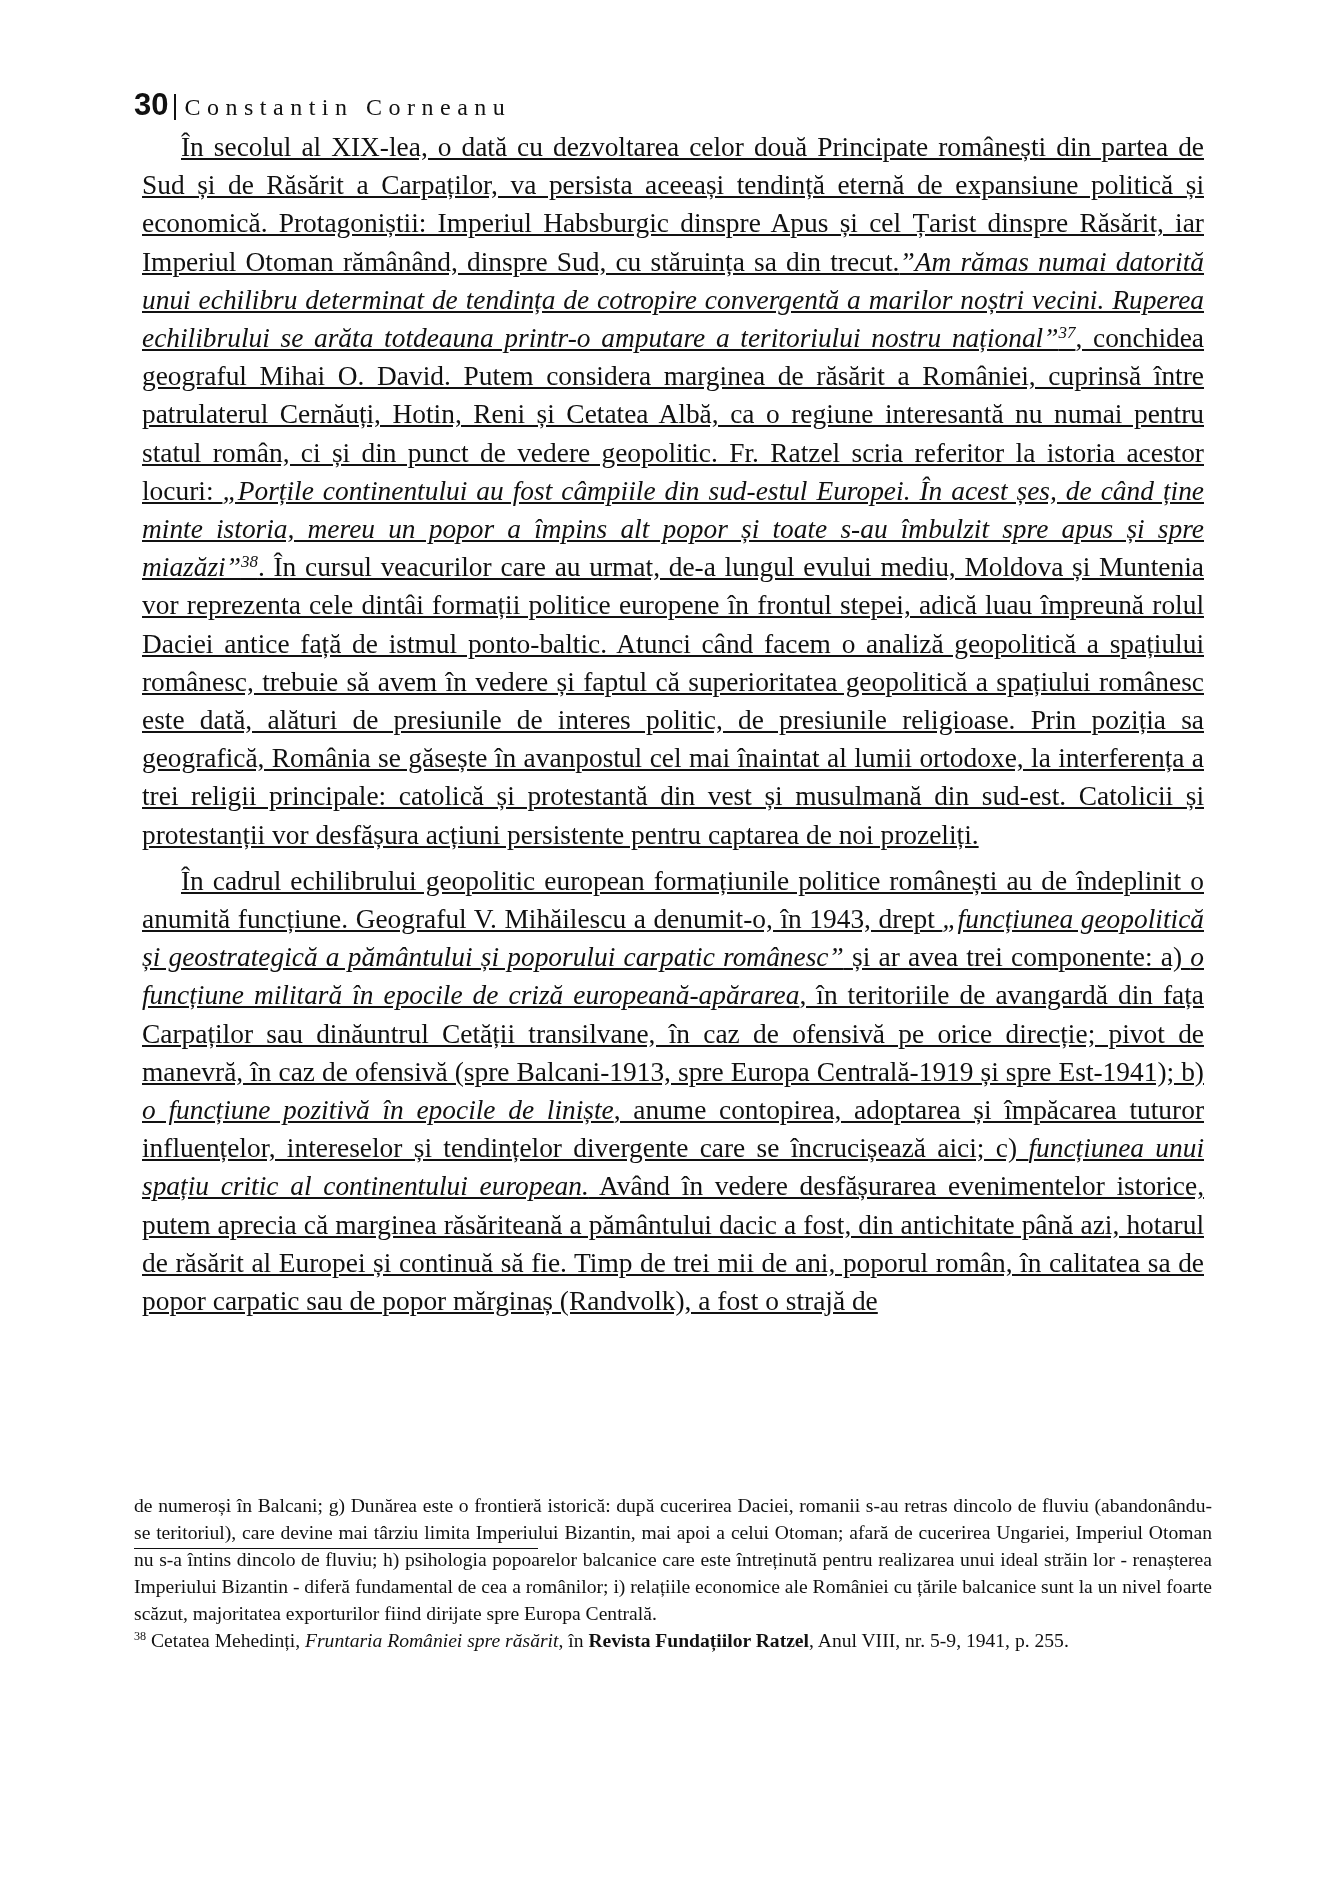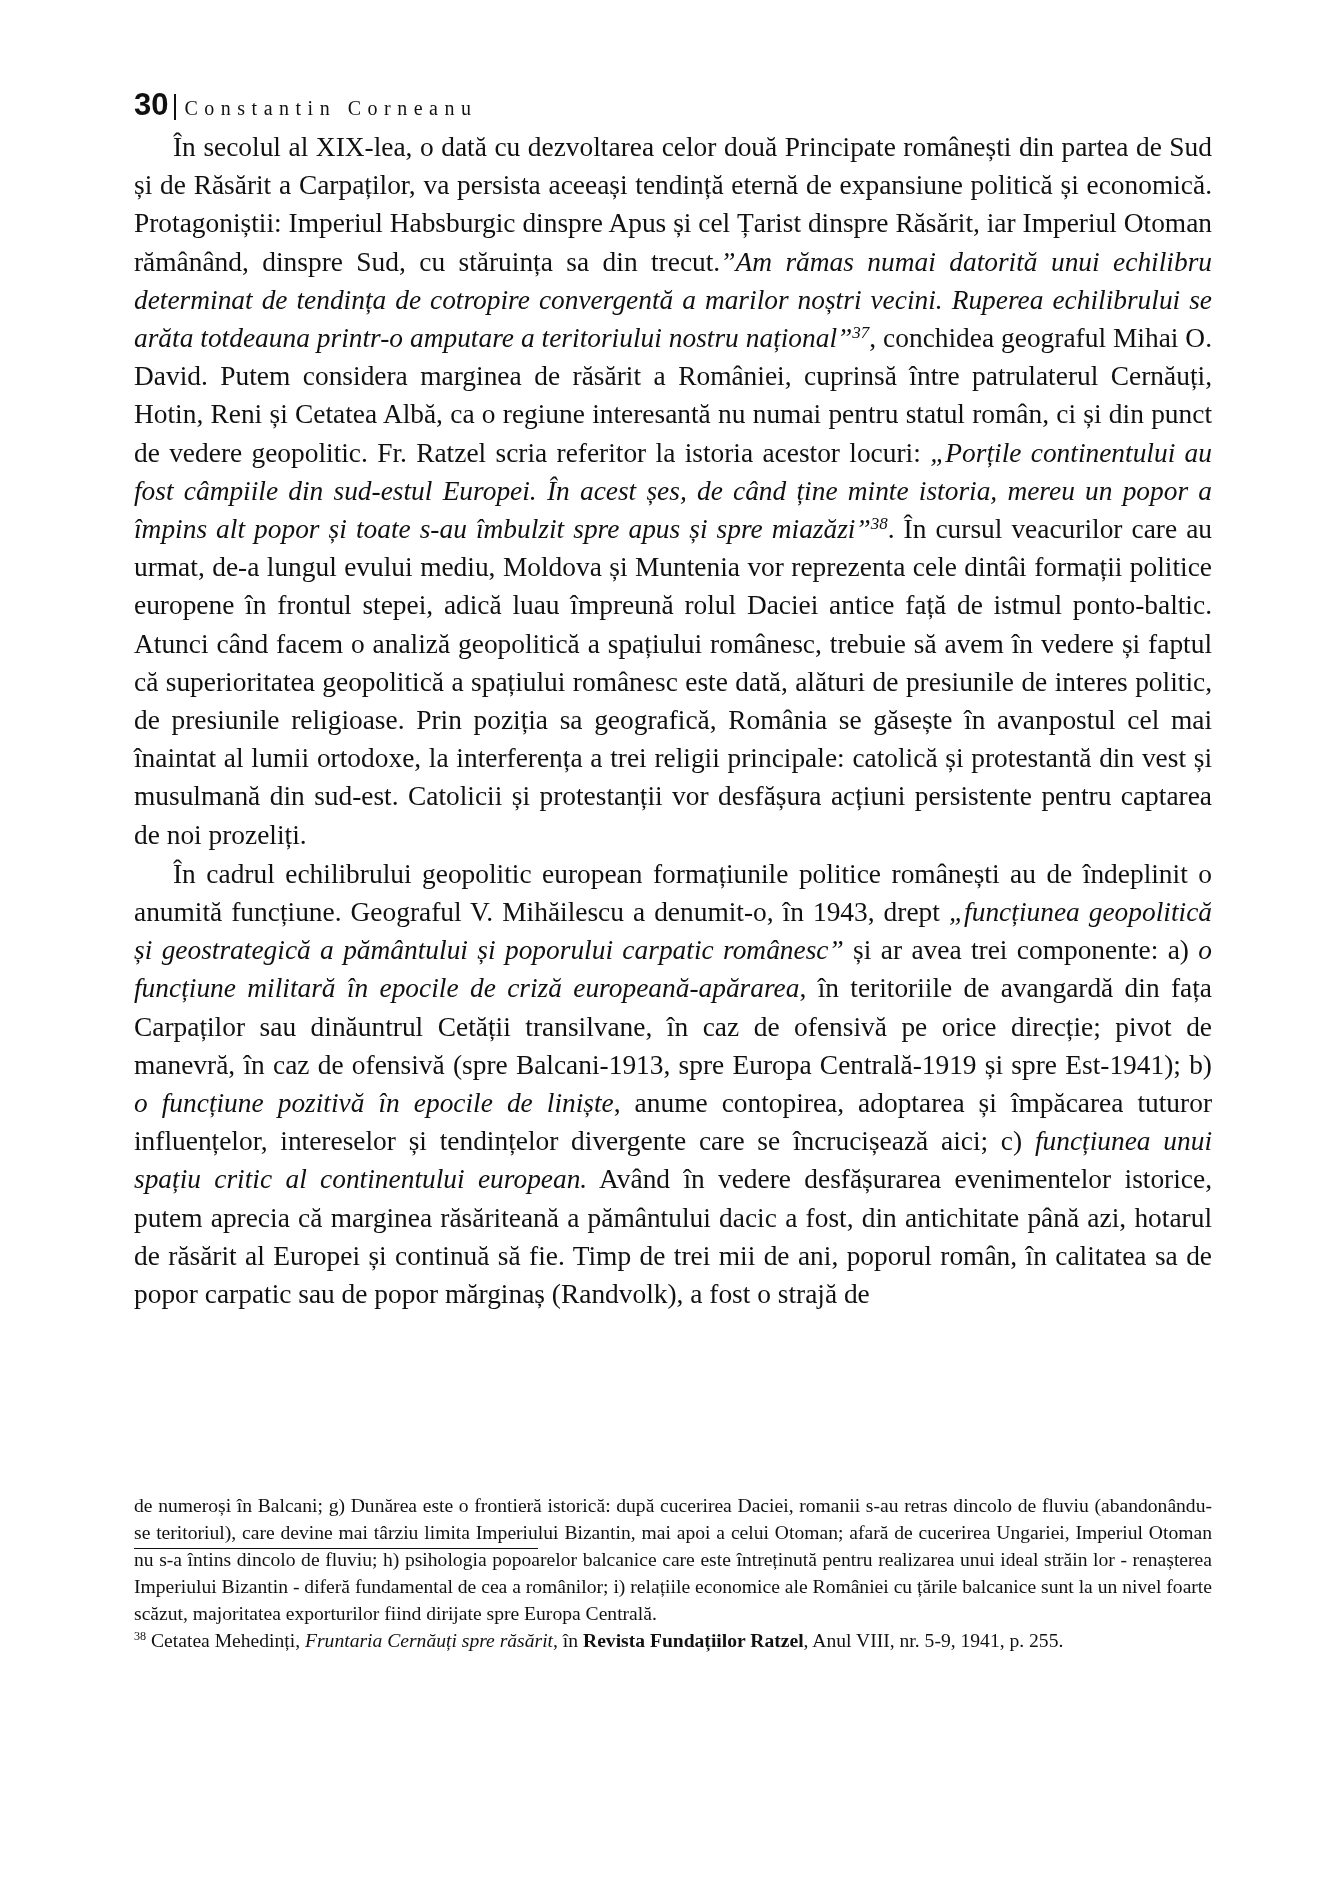--- a/index.html
+++ b/index.html
@@ -1,23 +1,23 @@
 <!DOCTYPE html>
 <html><head>
 <meta charset="utf-8">
 <style>
   html, body { margin: 0; padding: 0; background: #ffffff; }
   body { width: 1339px; height: 1890px; position: relative; overflow: hidden; color: #111; }
   .page { position: absolute; left: 134px; top: 88px; width: 1078px; }
   .running-head { font-family: "Liberation Serif", serif; font-size: 25px; height: 34px; line-height: 34px; margin-bottom: 0px; }
   .running-head .pnum { font-family: "Liberation Sans", sans-serif; font-weight: bold; font-size: 31px; }
   .running-head .bar { display: inline-block; width: 2px; height: 26px; background: #111; vertical-align: -5px; margin: 0 8px 0 6px; }
-  .running-head .author { letter-spacing: 6.5px; font-size: 20px; }
+  .running-head .author { letter-spacing: 6.5px; font-size: 24px; }
   .body-text { font-family: "Liberation Serif", serif; font-size: 27.4px; line-height: 38.2px; text-align: justify; }
-  .body-text p { margin: 0; text-indent: 39px; }
+  .body-text p { margin: 8px; text-indent: 39px; text-decoration: underline; }
   .body-text p.para-1 { margin-top: 6px; }
   .body-text p.para-2 { margin-top: 1px; }
   .fn-rule { position: absolute; left: 134px; top: 1548px; width: 404px; height: 1px; background: #111; }
   .footnotes { position: absolute; left: 134px; top: 1492px; width: 1078px; font-family: "Liberation Serif", serif; font-size: 19.6px; line-height: 27.1px; text-align: justify; }
   .footnotes p { margin: 0; }
   sup { font-size: 62%; line-height: 0; vertical-align: 0.55em; }
   .it { font-style: italic; }
   .b { font-weight: bold; }
 </style>
 </head>
@@ -30,14 +30,14 @@
   <div class="body-text">
     <p class="para-1"><span>În secolul al XIX-lea, o dată cu dezvoltarea celor două Principate românești din partea de Sud și de Răsărit a Carpaților, va persista aceeași tendință eternă de expansiune politică și economică. Protagoniștii: Imperiul Habsburgic dinspre Apus și cel Țarist dinspre Răsărit, iar Imperiul Otoman rămânând, dinspre Sud, cu stăruința sa din trecut.</span><span class="it">”Am rămas numai datorită unui echilibru determinat de tendința de cotropire convergentă a marilor noștri vecini. Ruperea echilibrului se arăta totdeauna printr-o amputare a teritoriului nostru național”</span><sup class="it">37</sup><span>, conchidea geograful Mihai O. David. Putem considera marginea de răsărit a României, cuprinsă între patrulaterul Cernăuți, Hotin, Reni și Cetatea Albă, ca o regiune interesantă nu numai pentru statul român, ci și din punct de vedere geopolitic. Fr. Ratzel scria referitor la istoria acestor locuri: </span><span class="it">„Porțile continentului au fost câmpiile din sud-estul Europei. În acest șes, de când ține minte istoria, mereu un popor a împins alt popor și toate s-au îmbulzit spre apus și spre miazăzi”</span><sup class="it">38</sup><span>. În cursul veacurilor care au urmat, de-a lungul evului mediu, Moldova și Muntenia vor reprezenta cele dintâi formații politice europene în frontul stepei, adică luau împreună rolul Daciei antice față de istmul ponto-baltic. Atunci când facem o analiză geopolitică a spațiului românesc, trebuie să avem în vedere și faptul că superioritatea geopolitică a spațiului românesc este dată, alături de presiunile de interes politic, de presiunile religioase. Prin poziția sa geografică, România se găsește în avanpostul cel mai înaintat al lumii ortodoxe, la interferența a trei religii principale: catolică și protestantă din vest și musulmană din sud-est. Catolicii și protestanții vor desfășura acțiuni persistente pentru captarea de noi prozeliți.</span></p>
     <p class="para-2"><span>În cadrul echilibrului geopolitic european formațiunile politice românești au de îndeplinit o anumită funcțiune. Geograful V. Mihăilescu a denumit-o, în 1943, drept </span><span class="it">„funcțiunea geopolitică și geostrategică a pământului și poporului carpatic românesc”</span><span> și ar avea trei componente: a) </span><span class="it">o funcțiune militară în epocile de criză europeană-apărarea</span><span>, în teritoriile de avangardă din fața Carpaților sau dinăuntrul Cetății transilvane, în caz de ofensivă pe orice direcție; pivot de manevră, în caz de ofensivă (spre Balcani-1913, spre Europa Centrală-1919 și spre Est-1941); b) </span><span class="it">o funcțiune pozitivă în epocile de liniște</span><span>, anume contopirea, adoptarea și împăcarea tuturor influențelor, intereselor și tendințelor divergente care se încrucișează aici; c) </span><span class="it">funcțiunea unui spațiu critic al continentului european.</span><span> Având în vedere desfășurarea evenimentelor istorice, putem aprecia că marginea răsăriteană a pământului dacic a fost, din antichitate până azi, hotarul de răsărit al Europei și continuă să fie. Timp de trei mii de ani, poporul român, în calitatea sa de popor carpatic sau de popor mărginaș (Randvolk), a fost o strajă de</span></p>
   </div>
 </div>
 
 <div class="fn-rule"></div>
 
 <div class="footnotes">
   <p><span>de numeroși în Balcani; g) Dunărea este o frontieră istorică: după cucerirea Daciei, romanii s-au retras dincolo de fluviu (abandonându-se teritoriul), care devine mai târziu limita Imperiului Bizantin, mai apoi a celui Otoman; afară de cucerirea Ungariei, Imperiul Otoman nu s-a întins dincolo de fluviu; h) psihologia popoarelor balcanice care este întreținută pentru realizarea unui ideal străin lor - renașterea Imperiului Bizantin - diferă fundamental de cea a românilor; i) relațiile economice ale României cu țările balcanice sunt la un nivel foarte scăzut, majoritatea exporturilor fiind dirijate spre Europa Centrală.</span></p>
-  <p><sup>38</sup><span> Cetatea Mehedinți, </span><span class="it">Fruntaria Cernăuți spre răsărit</span><span>, în </span><span class="b">Revista Fundațiilor Ratzel</span><span>, Anul VIII, nr. 5-9, 1941, p. 255.</span></p>
+  <p><sup>38</sup><span> Cetatea Mehedinți, </span><span class="it">Fruntaria României spre răsărit</span><span>, în </span><span class="b">Revista Fundațiilor Ratzel</span><span>, Anul VIII, nr. 5-9, 1941, p. 255.</span></p>
 </div>
 
 </body></html>

